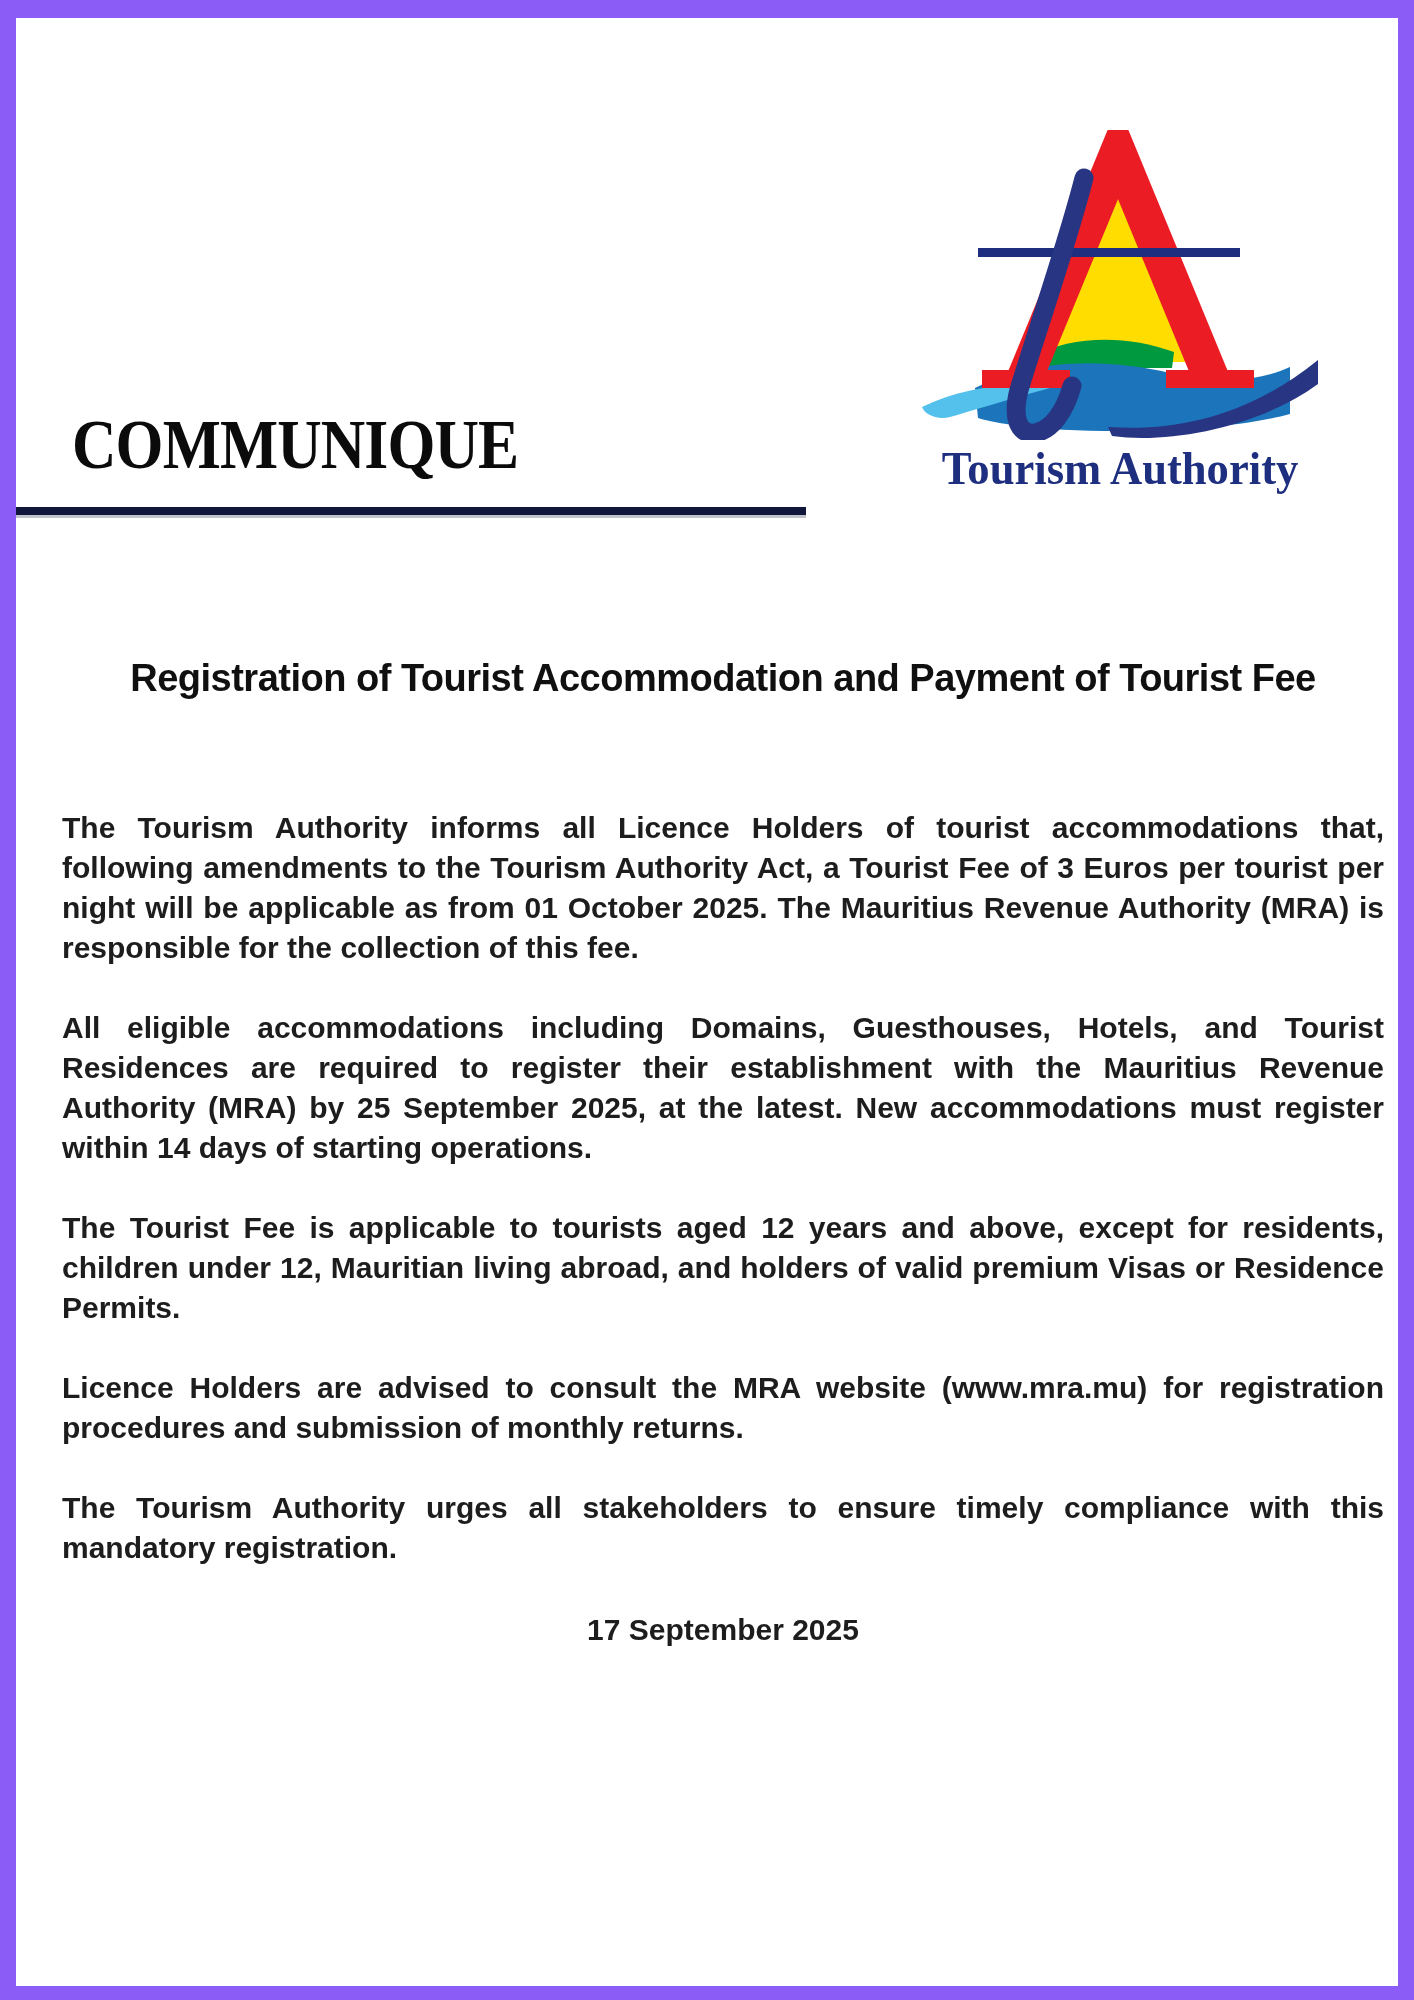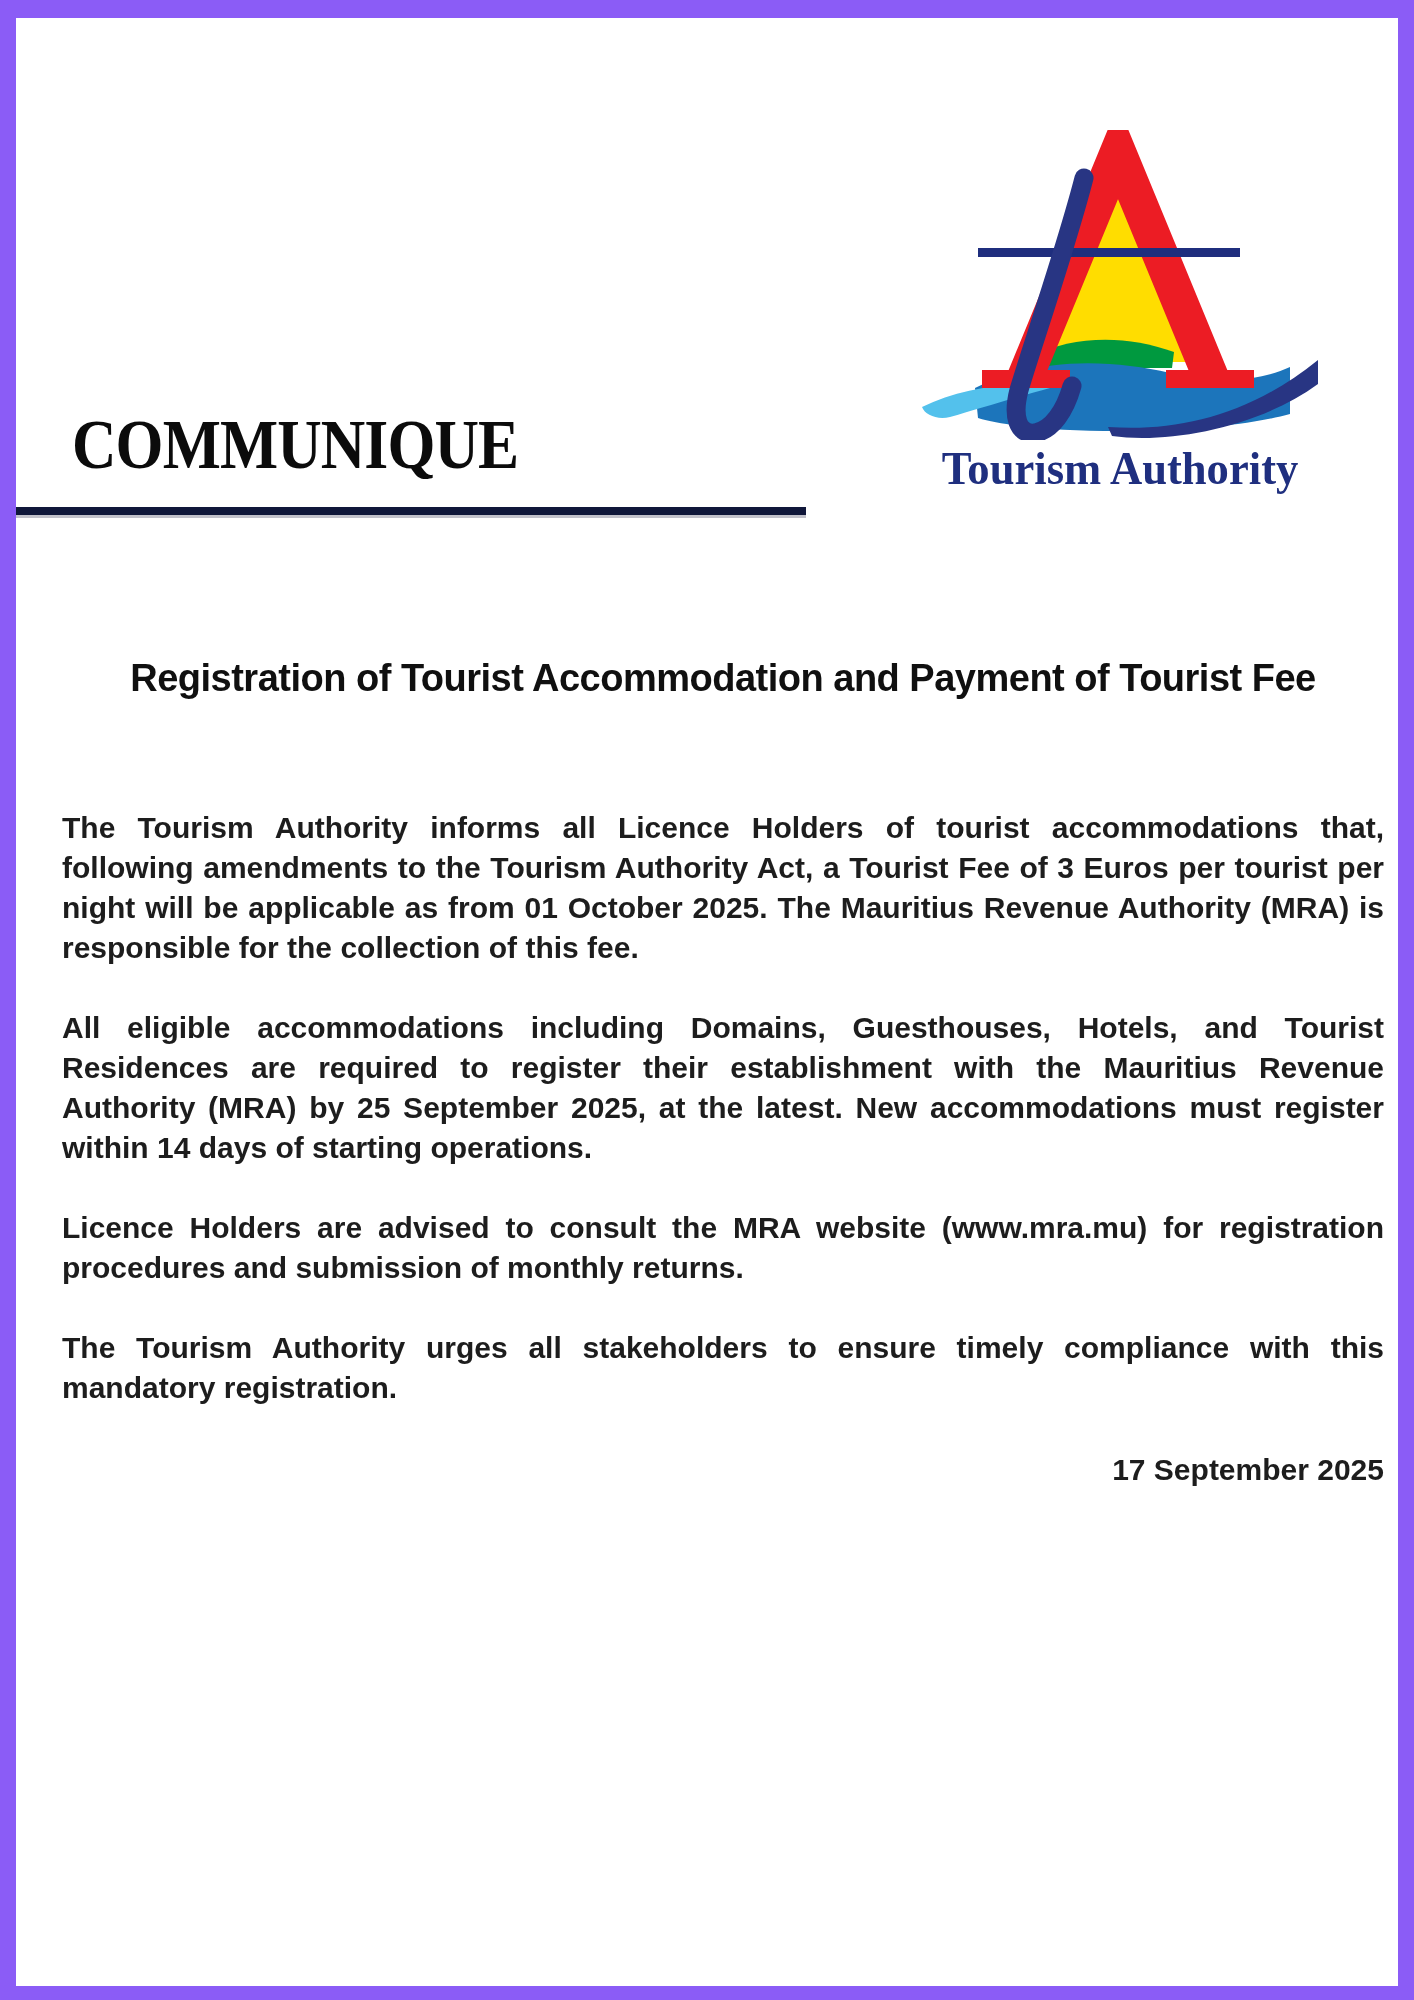--- a/index.html
+++ b/index.html
@@ -70,21 +70,21 @@
     width:1322px;
     font-size:30px;
     line-height:40px;
     color:#1d1d1d;
     font-weight:bold;
   }
   .content p{
     margin:0 0 40px 0;
     text-align:justify;
   }
-  .content p.no-justify{text-align:right;}
+  .content p.no-justify{text-align:center;}
   .content .date-line{
     margin-top:42px;
     text-align:left;
   }
 </style>
 </head>
 <body>
 
 <div class="page">
   <div class="inner">
@@ -121,19 +121,20 @@
     </div>
 
     <div class="header-rule"></div>
 
     <h2 class="doc-heading">Registration of Tourist Accommodation and Payment of Tourist Fee</h2>
 
     <div class="content">
 
     <p><span>The Tourism Authority informs all Licence Holders of tourist accommodations that, following amendments to the Tourism Authority Act, a Tourist Fee of 3 Euros per tourist per night will be applicable as from 01 October 2025. </span><strong>The Mauritius Revenue Authority (MRA)</strong><span> is responsible for the collection of this fee.</span></p>
         <p><span>All eligible accommodations including Domains, Guesthouses, Hotels, and Tourist Residences are required to register their establishment with the Mauritius Revenue Authority (MRA) by </span><strong>25 September 2025</strong><span>, at the latest. New accommodations must register within 14 days of starting operations.</span></p>
+        <p><span>The Tourist Fee is applicable to tourists aged 12 years and above, except for residents, children under 12, Mauritian living abroad, and holders of valid premium Visas or Residence Permits.</span></p>
         <p><span>Licence Holders are advised to consult the MRA website (www.mra.mu) for registration procedures and submission of monthly returns.</span></p>
         <p><span>The Tourism Authority urges all stakeholders to ensure timely compliance with this mandatory registration.</span></p>
         <p class="date-line no-justify">17 September 2025</p>
       </div>
 
   </div>
 </div>
 
 </body></html>

